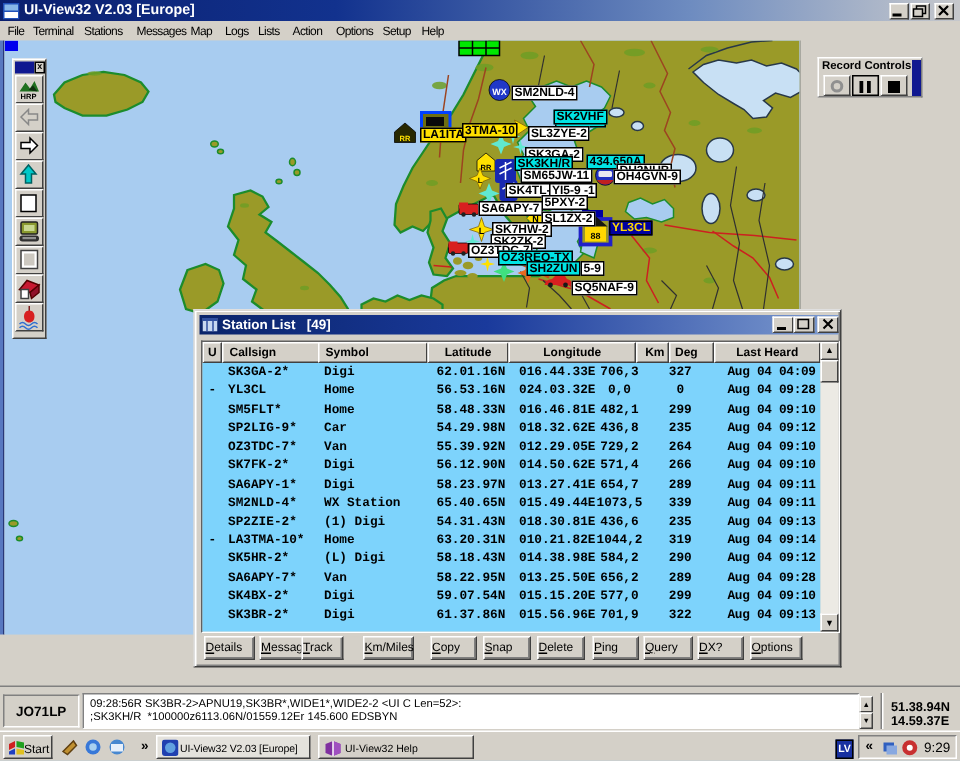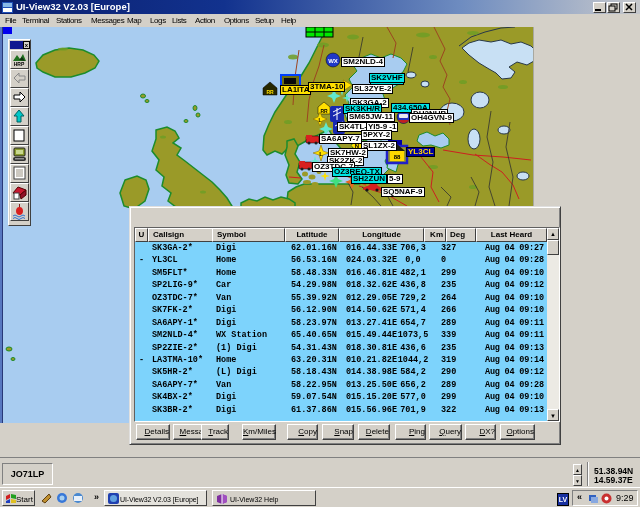--- a/index.html
+++ b/index.html
@@ -20,22 +20,22 @@
 .lbn{background:#0000A0;color:#FFD800}
 
 #dlg{left:129px;top:206px;width:432px;height:239px;background:#D4D0C8;border-top:1px solid #DFDFDF;border-left:1px solid #DFDFDF;border-right:1px solid #404040;border-bottom:1px solid #404040;box-shadow:inset 1px 1px 0 #fff,inset -1px -1px 0 #808080;z-index:20}
 #dlgtitle{left:3px;top:3px;width:426px;height:13px;background:linear-gradient(90deg,#0A246A 0%,#1A3A9C 45%,#7E9CD0 100%)}
 #dlgtxt{position:absolute;left:15px;top:1px;color:#fff;font-weight:bold;font-size:9px;line-height:11px}
 .dbtn{top:1px;width:14px;height:11px;background:#D4D0C8;border-top:1px solid #fff;border-left:1px solid #fff;border-right:1px solid #404040;border-bottom:1px solid #404040;font-size:8px;line-height:9px;text-align:center;font-weight:bold}
 .hc{position:absolute;top:21px;height:14px;background:#D4D0C8;border-top:1px solid #fff;border-left:1px solid #fff;border-right:1px solid #404040;border-bottom:1px solid #404040;font-weight:bold;font-size:8px;line-height:12px;color:#000}
 #list{left:5px;top:35px;width:412px;height:179px;background:#7dd3fc;overflow:hidden}
 .row{position:absolute;left:0;width:412px;height:13px;font-family:"Liberation Mono",monospace;font-weight:bold;font-size:8.5px;line-height:13px;color:#000;white-space:pre}
 .row span{position:absolute;top:0}
-.cu{left:4px}.cc{left:17px}.cs{left:81px}.cla{left:156px}.clo{left:211px}.ckm{left:250px;width:56px;text-align:center}.cdg{left:306px;width:25px;text-align:left}.clh{left:350px;letter-spacing:-0.2px}
-.bb{position:absolute;top:217px;height:16px;background:#D4D0C8;border-top:1px solid #fff;border-left:1px solid #fff;border-right:1px solid #404040;border-bottom:1px solid #404040;box-shadow:inset -1px -1px 0 #808080;font-size:8px;line-height:14px;text-align:right;color:#000}
+.cu{left:4px}.cc{left:17px}.cs{left:81px}.cla{left:156px}.clo{left:211px}.ckm{left:250px;width:56px;text-align:center}.cdg{left:306px;width:25px;text-align:center}.clh{left:350px;letter-spacing:-0.2px}
+.bb{position:absolute;top:217px;height:16px;background:#D4D0C8;border-top:1px solid #fff;border-left:1px solid #fff;border-right:1px solid #404040;border-bottom:1px solid #404040;box-shadow:inset -1px -1px 0 #808080;font-size:8px;line-height:14px;text-align:left;color:#000}
 .bb u{text-decoration:underline}
 
 .sbtn{position:absolute;background:#D4D0C8;border-top:1px solid #fff;border-left:1px solid #fff;border-right:1px solid #404040;border-bottom:1px solid #404040;font-size:6px;text-align:center;color:#000}
 
 #pal{left:8px;top:12px;width:23px;height:187px;background:#D4D0C8;border:1px solid #404040;border-top-color:#fff;border-left-color:#fff;z-index:15}
 .pbtn{position:absolute;left:1px;width:19px;height:19px;background:#D4D0C8;border-top:1px solid #fff;border-left:1px solid #fff;border-right:1px solid #404040;border-bottom:1px solid #404040}
 
 #rec{left:545px;top:11px;width:70px;height:27px;background:#D4D0C8;border:1px solid #808080;border-top-color:#fff;border-left-color:#fff;z-index:15}
 .rbtn{position:absolute;top:11px;width:18px;height:14px;background:#D4D0C8;border-top:1px solid #fff;border-left:1px solid #fff;border-right:1px solid #404040;border-bottom:1px solid #404040}
 
@@ -292,33 +292,65 @@
             <polygon points="2,9 7,3 15,6 9,11" fill="#C81830" stroke="#500"></polygon>
             <polygon points="9,11 15,6 15,11 10,15" fill="#901028" stroke="#500"></polygon>
             <rect x="3" y="9" width="5" height="6" fill="#fff" stroke="#404040"></rect>
           </svg></div>
     <div class="pbtn" style="top:162px"><svg width="17" height="17">
             <line x1="8.5" y1="1" x2="8.5" y2="6" stroke="#802020" stroke-width="1"></line>
             <path d="M8.5 4 C11 4 12 6 12 8 C12 10.5 10.5 12 8.5 12 C6.5 12 5 10.5 5 8 C5 6 6 4 8.5 4 Z" fill="#D82020"></path>
             <path d="M2 13 q2 -2 4 0 q2 2 4 0 q2 -2 4 0 M2 15.5 q2 -2 4 0 q2 2 4 0 q2 -2 4 0" stroke="#3070D0" stroke-width="1" fill="none"></path>
           </svg></div>
   </div>
+  <div class="ab" id="rec">
+    <div class="ab" style="left:2px;top:0px;font-weight:bold;font-size:7.6px;color:#000">Record Controls</div>
+    <div class="ab" style="left:62px;top:1px;width:6px;height:24px;background:#101890"></div>
+    <div class="ab rbtn" style="left:3px"><svg width="16" height="12">
+            <circle cx="8" cy="5.5" r="3.2" fill="none" stroke="#909090" stroke-width="2"></circle>
+          </svg></div>
+    <div class="ab rbtn" style="left:22px;border:1px solid #000"><svg width="16" height="12">
+            <rect x="4" y="2" width="2.5" height="8" fill="#000"></rect>
+            <rect x="9" y="2" width="2.5" height="8" fill="#000"></rect>
+          </svg></div>
+    <div class="ab rbtn" style="left:41px"><svg width="16" height="12">
+            <rect x="4" y="2" width="8" height="8" fill="#000"></rect>
+          </svg></div>
+  </div>
   </div>
   <div class="ab" id="dlg">
+    <div class="ab" id="dlgtitle">
+      <svg class="ab" style="left:2px;top:2px" width="10" height="9">
+          <rect width="10" height="9" fill="#C8D8F0"></rect>
+          <rect x="0" y="0" width="10" height="2" fill="#3050A0"></rect>
+          <line x1="3" y1="0" x2="3" y2="9" stroke="#3050A0"></line>
+          <line x1="7" y1="0" x2="7" y2="9" stroke="#3050A0"></line>
+        </svg>
+      <div id="dlgtxt">Station List&nbsp;&nbsp;&nbsp;[49]</div>
+      <div class="ab dbtn" style="left:382px"><svg width="12" height="9">
+            <rect x="2" y="6" width="6" height="2" fill="#000"></rect>
+          </svg></div>
+      <div class="ab dbtn" style="left:396px"><svg width="12" height="9">
+            <rect x="2" y="1" width="7" height="6" fill="none" stroke="#000"></rect>
+          </svg></div>
+      <div class="ab dbtn" style="left:412px"><svg width="12" height="9">
+            <path d="M3 1 L9 7 M9 1 L3 7" stroke="#000" stroke-width="1.4"></path>
+          </svg></div>
+    </div>
     <div class="hc" style="left:5px;width:13px;text-align:center">U</div>
     <div class="hc" style="left:18px;width:81px;padding-left:4px">Callsign</div>
     <div class="hc" style="left:82px;width:73px;padding-left:4px">Symbol</div>
     <div class="hc" style="left:155px;width:54px;text-align:center">Latitude</div>
     <div class="hc" style="left:209px;width:85px;text-align:center">Longitude</div>
     <div class="hc" style="left:294px;width:22px;text-align:right;padding-right:2px">Km</div>
     <div class="hc" style="left:316px;width:30px;padding-left:3px">Deg</div>
     <div class="hc" style="left:346px;width:71px;text-align:center">Last Heard</div>
     <div class="ab" style="left:4px;top:20px;width:426px;height:195px;border-top:1px solid #606060;border-left:1px solid #606060;border-right:1px solid #fff;border-bottom:1px solid #fff;pointer-events:none"></div>
     <div class="ab" id="list">
-        <div class="row" style="top:0px"><span class="cu"></span><span class="cc">SK3GA-2*</span><span class="cs">Digi</span><span class="cla">62.01.16N</span><span class="clo">016.44.33E</span><span class="ckm">706,3</span><span class="cdg">327</span><span class="clh">Aug 04 09:27</span></div>
+        <div class="row" style="top:0px"><span class="cu"></span><span class="cc">SK3GA-2*</span><span class="cs">Digi</span><span class="cla">62.01.16N</span><span class="clo">016.44.33E</span><span class="ckm">706,3</span><span class="cdg">327</span><span class="clh">Aug 04 04:09</span></div>
         <div class="row" style="top:12px"><span class="cu">-</span><span class="cc">YL3CL</span><span class="cs">Home</span><span class="cla">56.53.16N</span><span class="clo">024.03.32E</span><span class="ckm">0,0</span><span class="cdg">0</span><span class="clh">Aug 04 09:28</span></div>
         <div class="row" style="top:25px"><span class="cu"></span><span class="cc">SM5FLT*</span><span class="cs">Home</span><span class="cla">58.48.33N</span><span class="clo">016.46.81E</span><span class="ckm">482,1</span><span class="cdg">299</span><span class="clh">Aug 04 09:10</span></div>
         <div class="row" style="top:37px"><span class="cu"></span><span class="cc">SP2LIG-9*</span><span class="cs">Car</span><span class="cla">54.29.98N</span><span class="clo">018.32.62E</span><span class="ckm">436,8</span><span class="cdg">235</span><span class="clh">Aug 04 09:12</span></div>
         <div class="row" style="top:50px"><span class="cu"></span><span class="cc">OZ3TDC-7*</span><span class="cs">Van</span><span class="cla">55.39.92N</span><span class="clo">012.29.05E</span><span class="ckm">729,2</span><span class="cdg">264</span><span class="clh">Aug 04 09:10</span></div>
         <div class="row" style="top:62px"><span class="cu"></span><span class="cc">SK7FK-2*</span><span class="cs">Digi</span><span class="cla">56.12.90N</span><span class="clo">014.50.62E</span><span class="ckm">571,4</span><span class="cdg">266</span><span class="clh">Aug 04 09:10</span></div>
         <div class="row" style="top:75px"><span class="cu"></span><span class="cc">SA6APY-1*</span><span class="cs">Digi</span><span class="cla">58.23.97N</span><span class="clo">013.27.41E</span><span class="ckm">654,7</span><span class="cdg">289</span><span class="clh">Aug 04 09:11</span></div>
         <div class="row" style="top:87px"><span class="cu"></span><span class="cc">SM2NLD-4*</span><span class="cs">WX Station</span><span class="cla">65.40.65N</span><span class="clo">015.49.44E</span><span class="ckm">1073,5</span><span class="cdg">339</span><span class="clh">Aug 04 09:11</span></div>
         <div class="row" style="top:100px"><span class="cu"></span><span class="cc">SP2ZIE-2*</span><span class="cs">(1) Digi</span><span class="cla">54.31.43N</span><span class="clo">018.30.81E</span><span class="ckm">436,6</span><span class="cdg">235</span><span class="clh">Aug 04 09:13</span></div>
         <div class="row" style="top:112px"><span class="cu">-</span><span class="cc">LA3TMA-10*</span><span class="cs">Home</span><span class="cla">63.20.31N</span><span class="clo">010.21.82E</span><span class="ckm">1044,2</span><span class="cdg">319</span><span class="clh">Aug 04 09:14</span></div>
         <div class="row" style="top:124px"><span class="cu"></span><span class="cc">SK5HR-2*</span><span class="cs">(L) Digi</span><span class="cla">58.18.43N</span><span class="clo">014.38.98E</span><span class="ckm">584,2</span><span class="cdg">290</span><span class="clh">Aug 04 09:12</span></div>
@@ -337,20 +369,22 @@
     <div class="bb" style="left:157px;width:31px"><u>C</u>opy</div>
     <div class="bb" style="left:192px;width:32px"><u>S</u>nap</div>
     <div class="bb" style="left:228px;width:32px"><u>D</u>elete</div>
     <div class="bb" style="left:265px;width:31px"><u>P</u>ing</div>
     <div class="bb" style="left:299px;width:33px"><u>Q</u>uery</div>
     <div class="bb" style="left:335px;width:31px"><u>D</u>X?</div>
     <div class="bb" style="left:370px;width:35px"><u>O</u>ptions</div>
   </div>
   <div class="ab" id="status">
     <div class="ab sunk" style="left:2px;top:5px;width:51px;height:22px;text-align:center;font-weight:bold;font-size:9px;line-height:20px;color:#000">JO71LP</div>
+    <div class="ab" id="mon">09:28:56R SK3BR-2&gt;APNU19,SK3BR*,WIDE1*,WIDE2-2 &lt;UI C Len=52&gt;:
+;SK3KH/R  *100000z6113.06N/01559.12Er 145.600 EDSBYN</div>
     <div class="ab sbtn" style="left:573px;top:6px;width:9px;height:11px;line-height:10px;font-size:5px">▲</div>
     <div class="ab sbtn" style="left:573px;top:17px;width:9px;height:11px;line-height:10px;font-size:5px">▼</div>
     <div class="ab" style="left:587px;top:4px;width:1px;height:24px;background:#808080"></div>
     <div class="ab" style="left:588px;top:4px;width:1px;height:24px;background:#fff"></div>
     <div class="ab" style="left:594px;top:8px;font-weight:bold;font-size:8.5px;color:#000">51.38.94N</div>
     <div class="ab" style="left:594px;top:17px;font-weight:bold;font-size:8.5px;color:#000">14.59.37E</div>
   </div>
   <div class="ab" id="taskbar">
     <div class="ab tbtn" style="left:2px;width:33px;font-weight:normal;font-size:9px">
       <svg class="ab" style="left:2px;top:2px" width="12" height="11">

